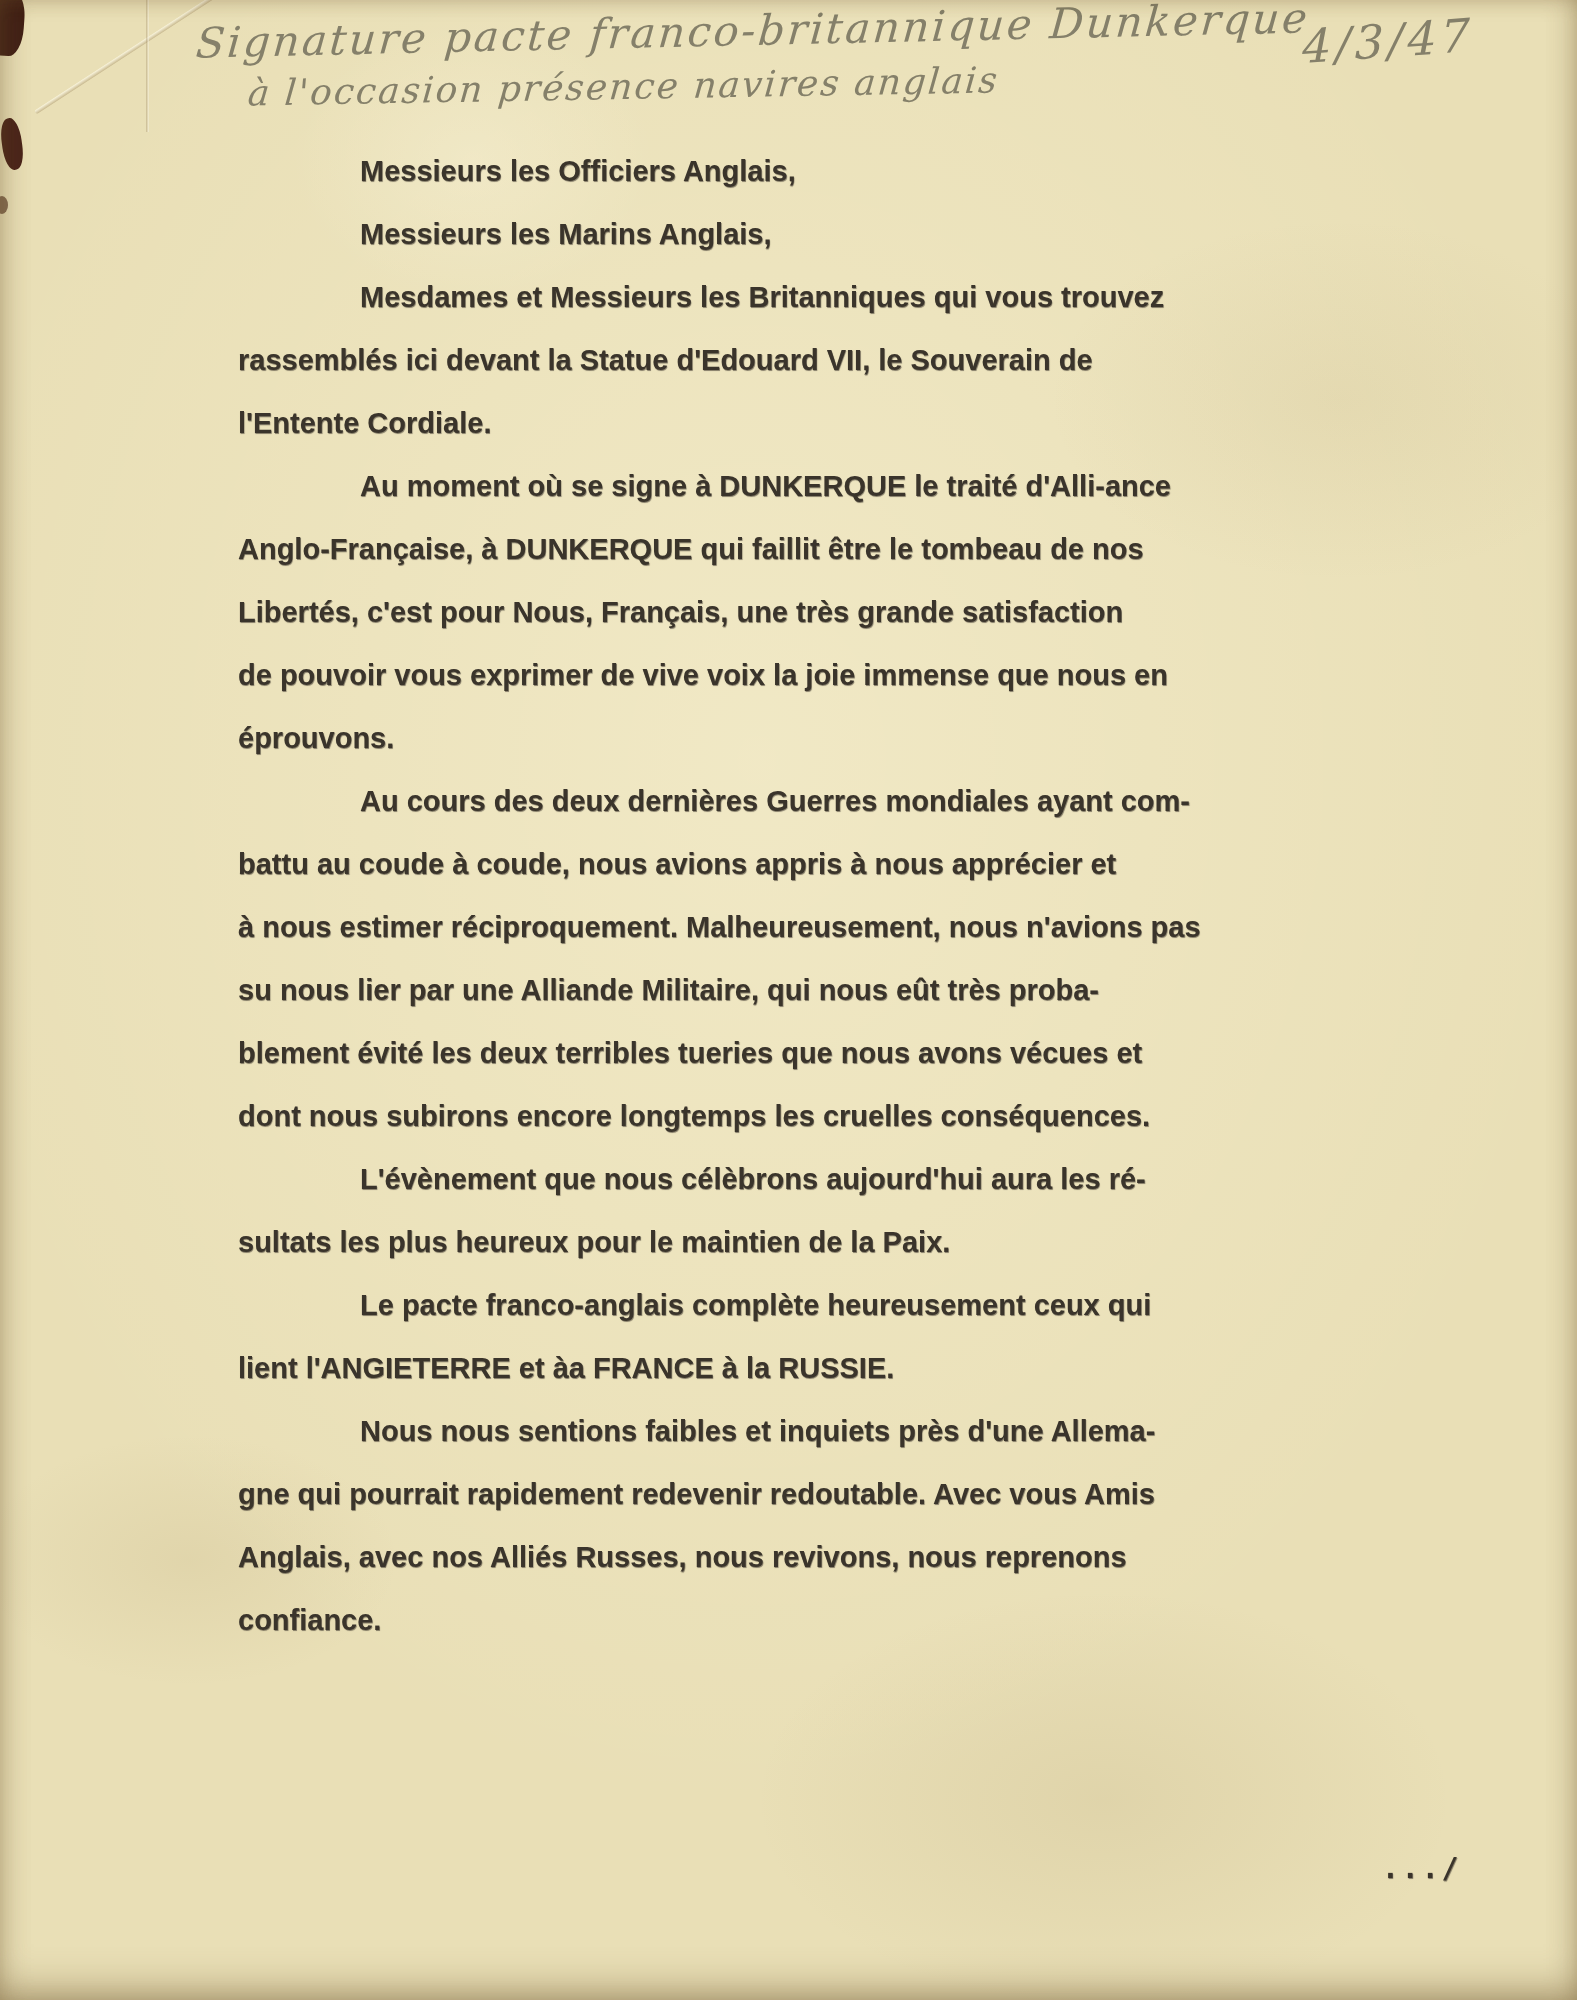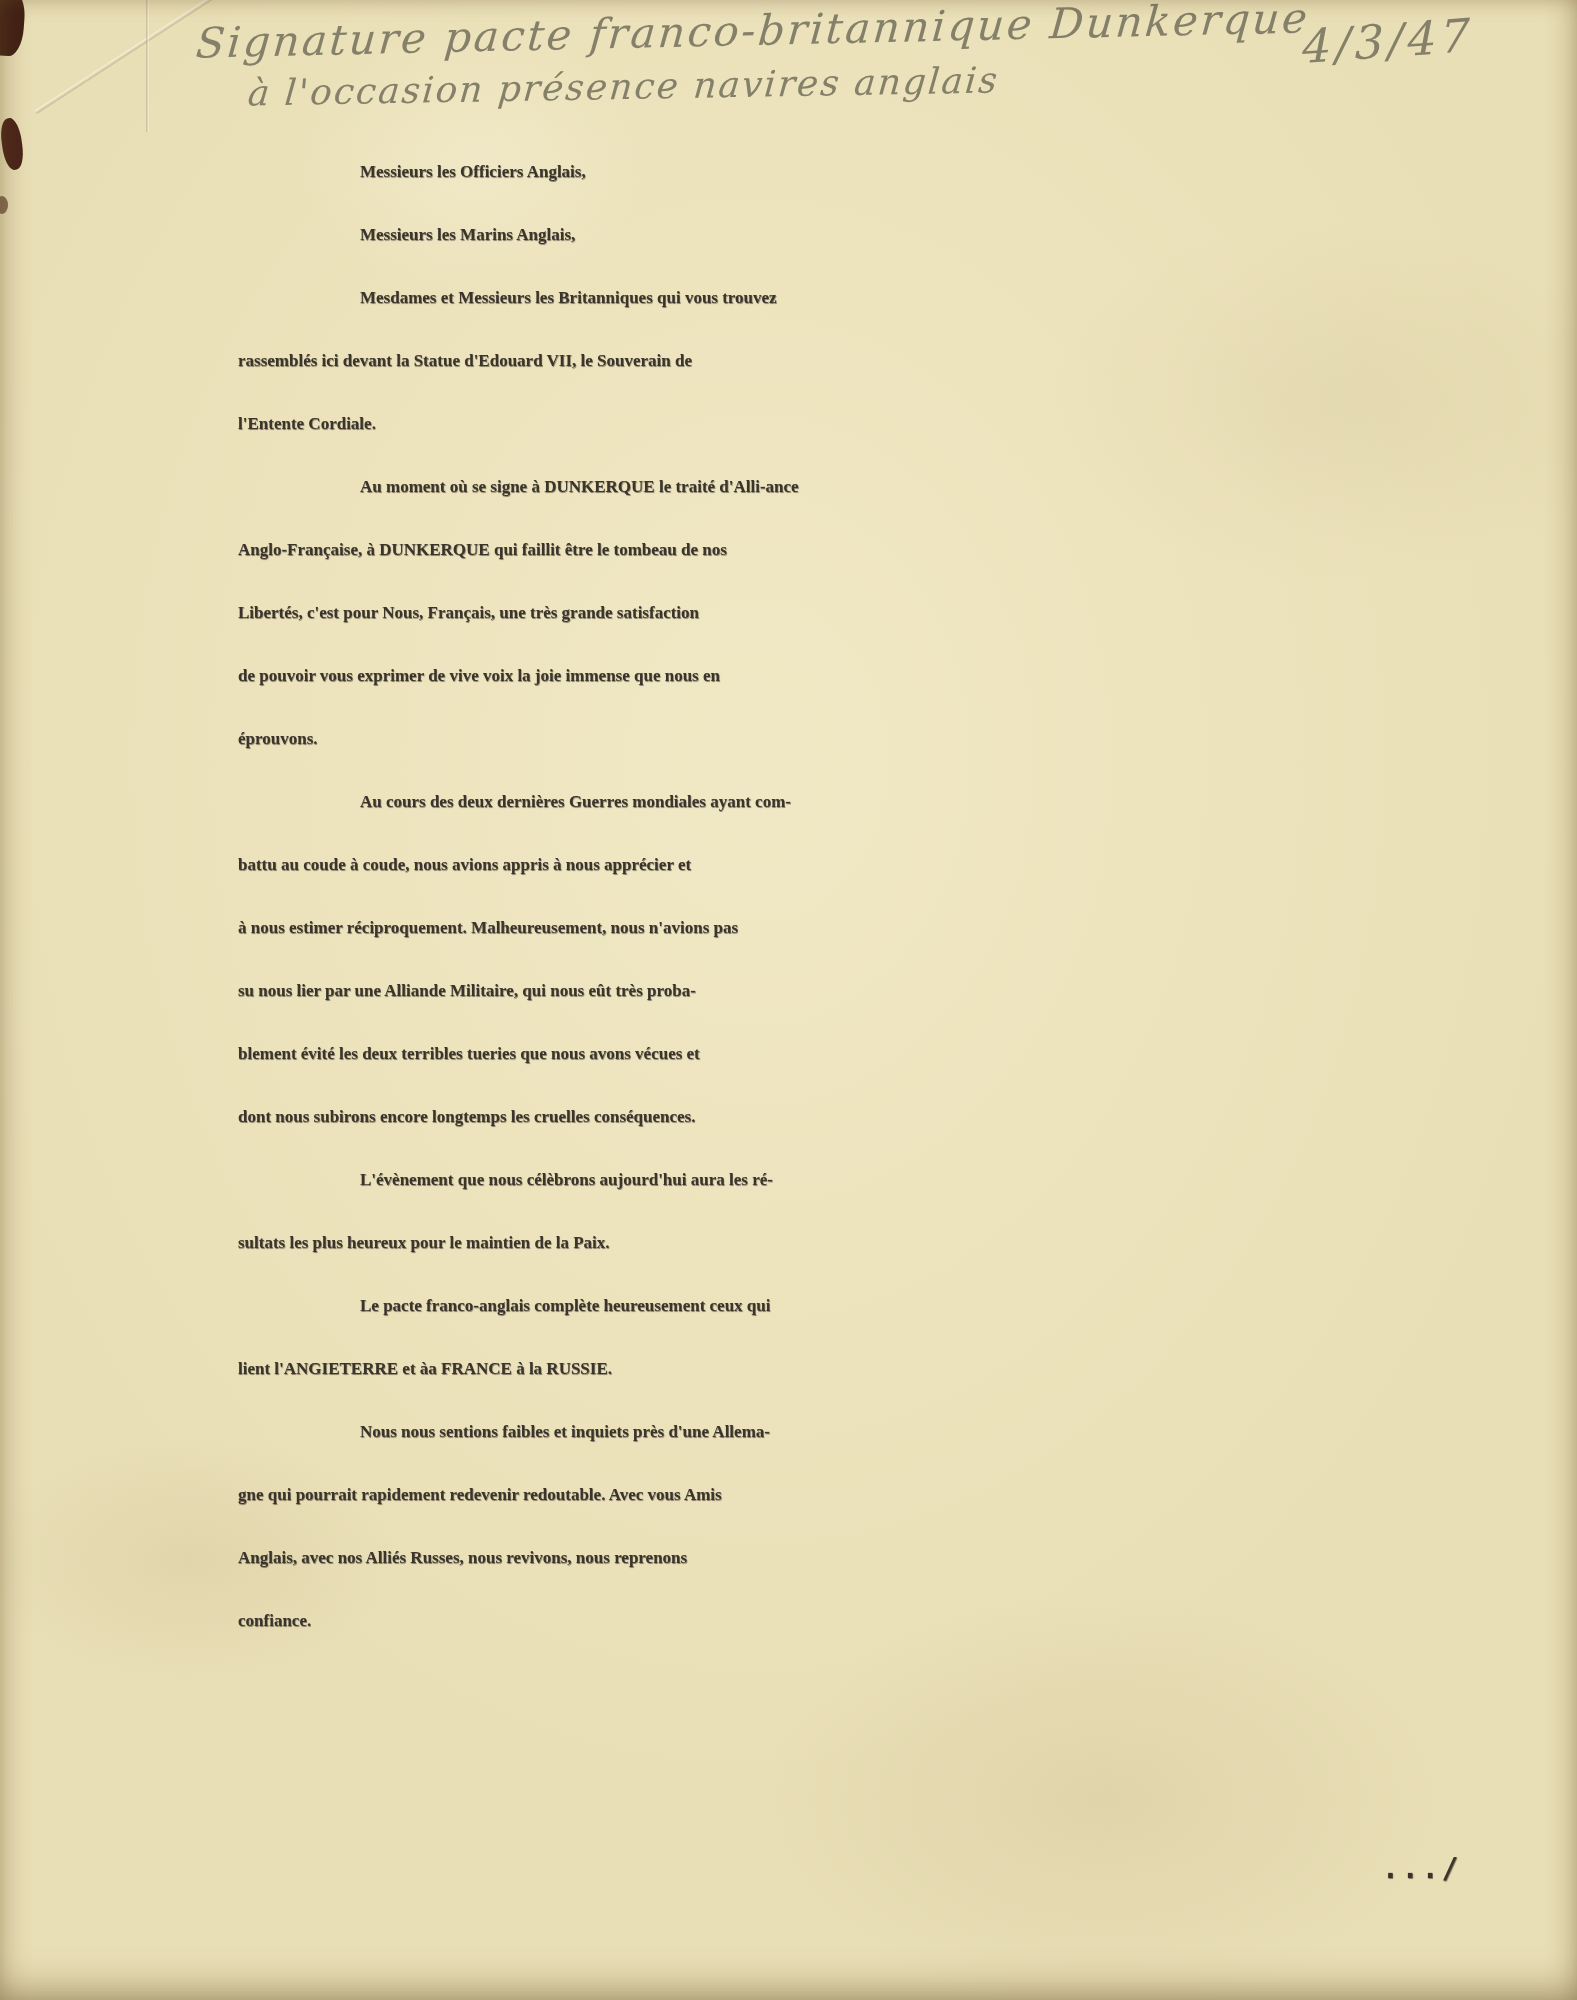--- a/index.html
+++ b/index.html
@@ -57,22 +57,22 @@
     color: var(--pencil, #85806a);
     white-space: nowrap;
   }
   .hw-line1 { left: 196px; top: 6px; font-size: 42px; letter-spacing: 2.5px; transform: rotate(-1.3deg) skewX(-6deg); }
   .hw-line2 { left: 248px; top: 66px; font-size: 36px; letter-spacing: 2px; transform: rotate(-1deg) skewX(-6deg); }
   .hw-date  { left: 1302px; top: 14px; font-size: 46px; letter-spacing: 4px; transform: rotate(-4deg) skewX(-4deg); }
   
   .typed-body {
     position: absolute;
     left: 238px; top: 140px; width: 1010px;
-    font-family: Liberation Serif, serif;
-    font-size: 17px; line-height: 63px;
+    font-family: Liberation Sans, sans-serif;
+    font-size: 29px; line-height: 63px;
     font-weight: bold;
     color: var(--ink, #3a342b);
     text-shadow: 0.6px 0.7px 0.7px rgba(52,46,38,0.55);
     white-space: pre;
   }
   .typed-line { height: 63px; }
   .typed-line.indent { padding-left: 122px; }
   .continuation {
     position: absolute;
     left: 1382px; top: 1852px;

